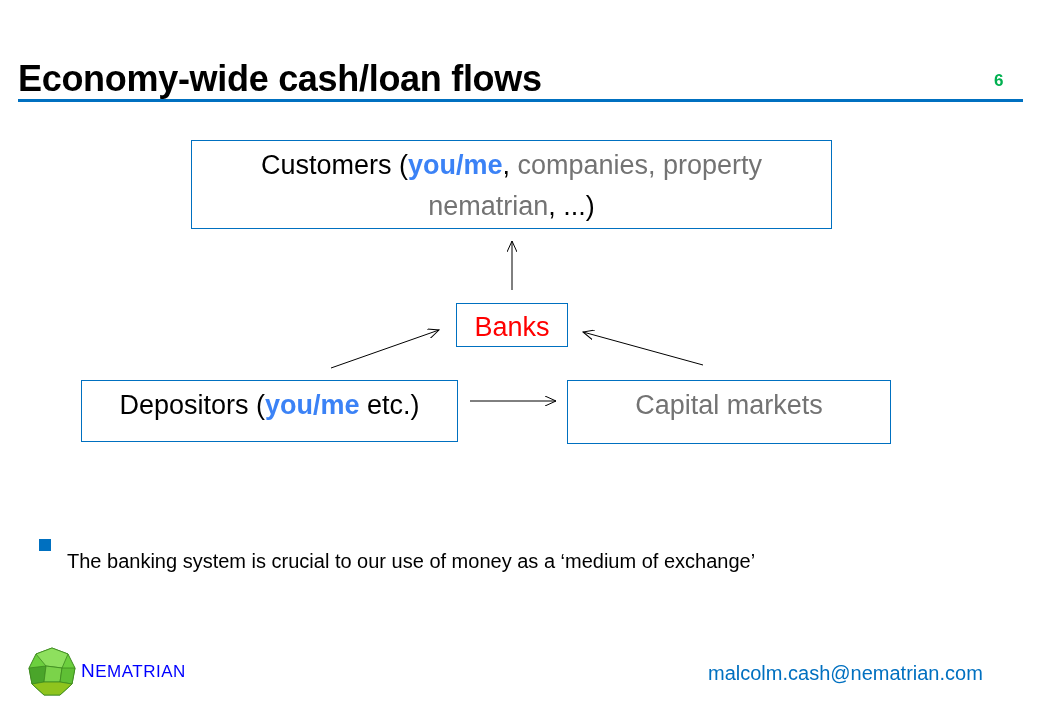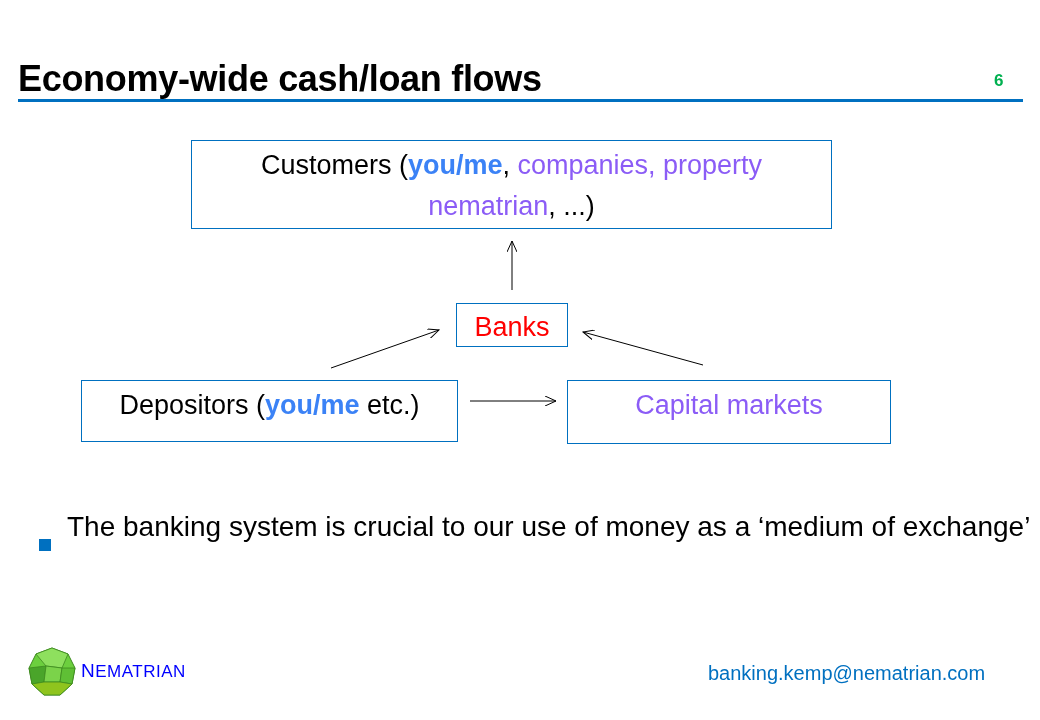--- a/index.html
+++ b/index.html
@@ -3,29 +3,29 @@
 <meta charset="utf-8">
 <style>
   html, body { margin:0; padding:0; }
   body { width:1040px; height:720px; background:#ffffff; position:relative; overflow:hidden;
          font-family:"Liberation Sans", sans-serif; color:#000; }
   .title { position:absolute; left:18px; top:58px; font-size:36px; font-weight:bold; letter-spacing:-0.3px; }
   .pagenum { position:absolute; left:994px; top:71px; font-size:17px; font-weight:bold; color:#00b050; }
   .rule { position:absolute; left:18px; top:99px; width:1005px; height:3px; background:#0070c0; }
   .box { position:absolute; border:1px solid #0070c0; box-sizing:border-box; text-align:center; font-size:27px; }
   .blue { color:#3b82f6; font-weight:bold; }
-  .green { color:#8b5cf6; }
+  .green { color:#737373; }
   .red { color:#ff0000; }
   #customers { left:191px; top:140px; width:641px; height:89px; line-height:41px; padding-top:4px; }
   #banks { left:456px; top:303px; width:112px; height:44px; line-height:47px; }
   #depositors { left:81px; top:380px; width:377px; height:62px; line-height:49px; }
   #capital { left:567px; top:380px; width:324px; height:64px; line-height:49px; }
   svg.arrows { position:absolute; left:0; top:0; }
   .bullet { position:absolute; left:39px; top:539px; width:12px; height:12px; background:#0070c0; }
-  .bullet-text { position:absolute; left:67px; top:511px; font-size:28px; }
+  .bullet-text { position:absolute; left:67px; top:550px; font-size:20px; }
   .logo { position:absolute; left:26px; top:646px; }
   .logo-text { position:absolute; left:81px; top:660px; font-size:19px; color:#0000ff; letter-spacing:0.5px; }
   .logo-text .small { font-size:17px;text-align:right; }
   .email { position:absolute; left:708px; top:662px; font-size:20px; color:#0070c0; }
 </style>
 </head>
 <body>
 
 <div class="title">Economy-wide cash/loan flows</div>
 <div class="pagenum">6</div>
@@ -65,13 +65,13 @@
 
 <svg class="logo" width="52" height="52" viewBox="0 0 52 52">
   <polygon points="26,2 42,8 49,22 46,38 34,49 18,49 6,38 3,22 10,8" fill="#6ccf3e" stroke="#3d8a1f" stroke-width="1"></polygon>
   <polygon points="26,2 42,8 36,22 20,20 10,8" fill="#8ee05e" stroke="#3d8a1f" stroke-width="0.8"></polygon>
   <polygon points="3,22 20,20 18,36 6,38" fill="#4aa52a" stroke="#3d8a1f" stroke-width="0.8"></polygon>
   <polygon points="20,20 36,22 34,36 18,36" fill="#7bd34a" stroke="#3d8a1f" stroke-width="0.8"></polygon>
   <polygon points="36,22 49,22 46,38 34,36" fill="#5fbf35" stroke="#3d8a1f" stroke-width="0.8"></polygon>
   <polygon points="6,38 18,36 34,36 46,38 34,49 18,49" fill="#8fc41e" stroke="#3d8a1f" stroke-width="0.8"></polygon>
 </svg>
 <div class="logo-text"><span>N</span><span class="small">EMATRIAN</span></div>
-<div class="email">banking.kemp@nematrian.com</div>
+<div class="email">malcolm.cash@nematrian.com</div>
 
 </body></html>

